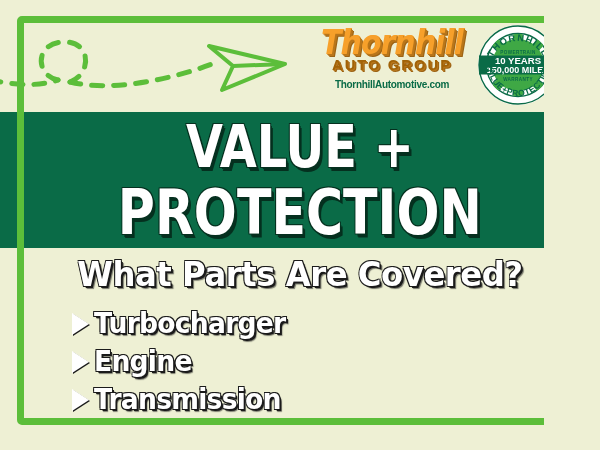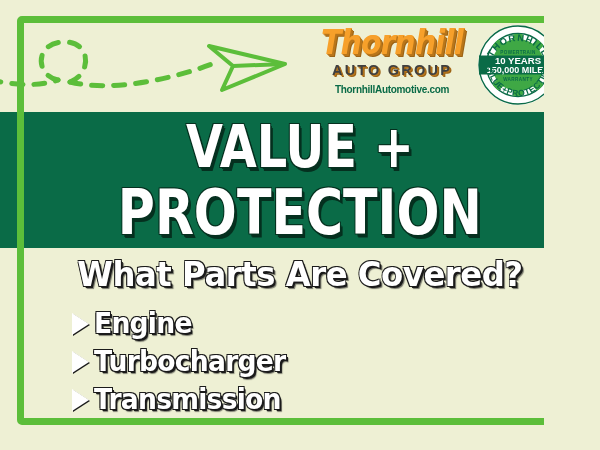--- a/index.html
+++ b/index.html
@@ -70,24 +70,23 @@
       2px 2px 0 #b9761a,
       3px 3px 0 #9c6315,
       1px 0 0 #f7a02a;
     transform: scaleY(1.12);
     transform-origin: center top;
   }
   .logo-sub {
     font-family: "Liberation Sans", sans-serif;
     font-size: 14.5px;
     font-weight: bold;
-    color: #404040;
+    color: #a16207;
     letter-spacing: 2.2px;
     line-height: 18px;
-    margin-top: 5px;
     text-shadow: 1px 1px 0 #b9761a, 2px 2px 0 #9c6315;
   }
   .logo-url {
     font-family: "Liberation Sans", sans-serif;
     font-size: 10px;
     font-weight: bold;
     color: #0a6b47;
     letter-spacing: -0.3px;
     margin-top: 4px;
     line-height: 14px;
@@ -275,25 +274,25 @@
     <div class="headline-line l1">VALUE +</div>
     <div class="headline-line l2">PROTECTION</div>
   </div>
 
   <div class="subtitle">What Parts Are Covered?</div>
 
   <div class="parts">
     <div class="col col-left">
       <div class="part-row">
         <span class="bullet"></span>
-        <span class="part-label">Engine</span>
+        <span class="part-label">Turbocharger</span>
       </div>
       <div class="part-row">
         <span class="bullet"></span>
-        <span class="part-label">Turbocharger</span>
+        <span class="part-label">Engine</span>
       </div>
       <div class="part-row">
         <span class="bullet"></span>
         <span class="part-label">Transmission</span>
       </div>
     </div>
     <div class="col col-right">
     </div>
   </div>
 

